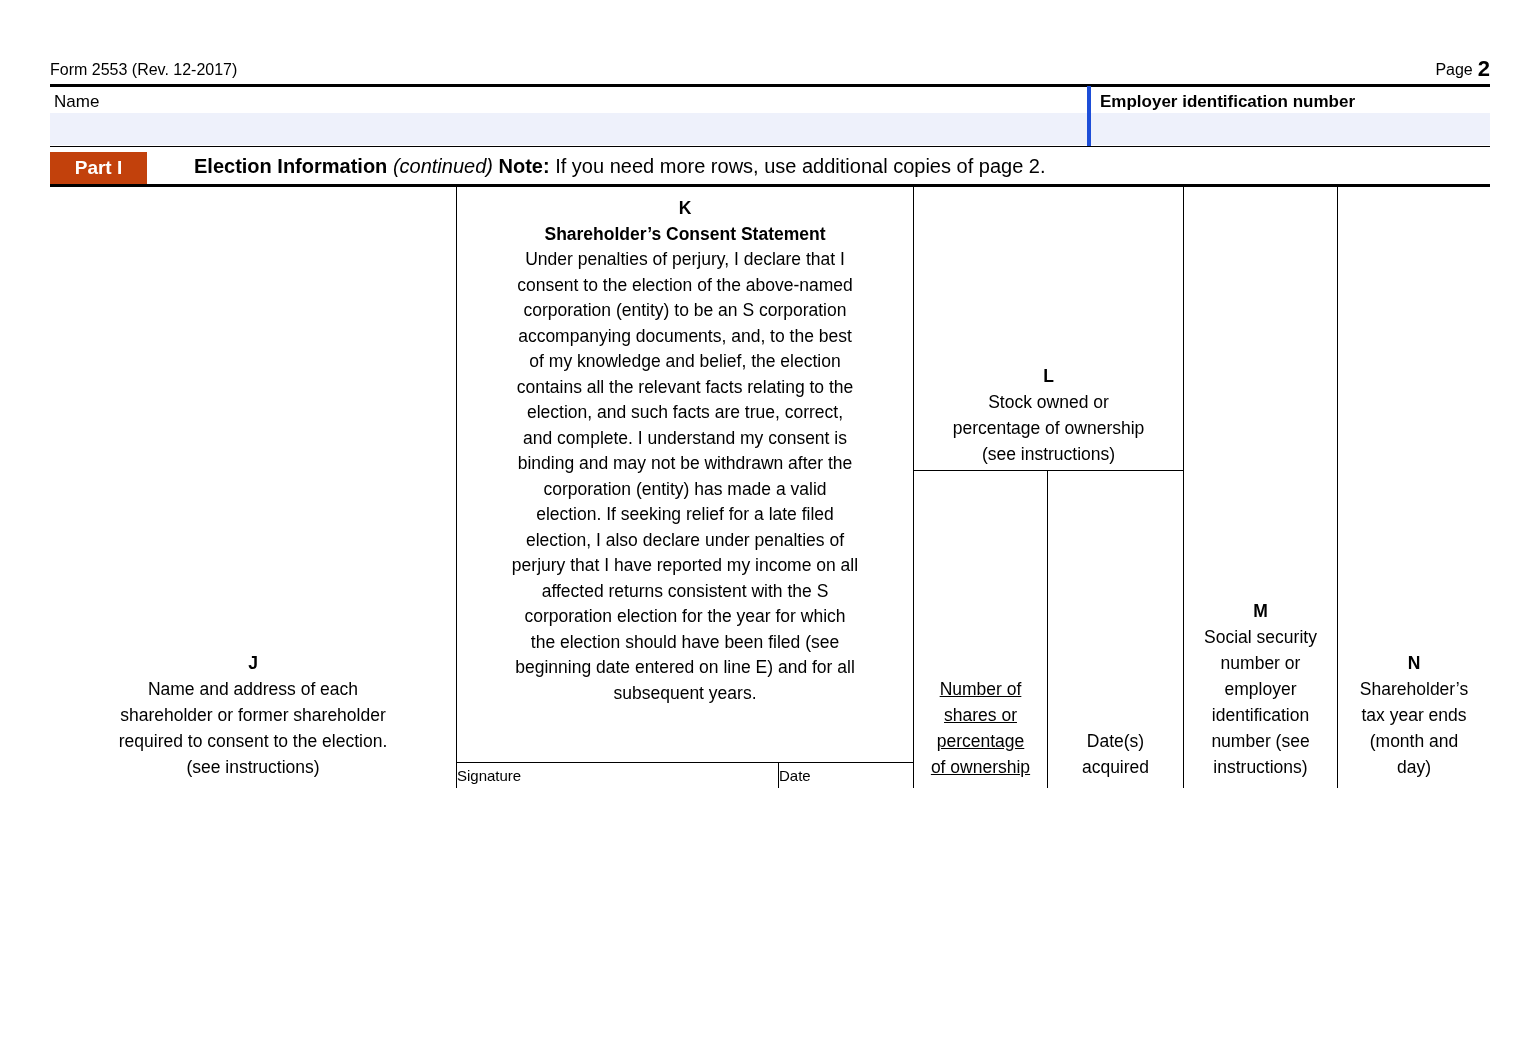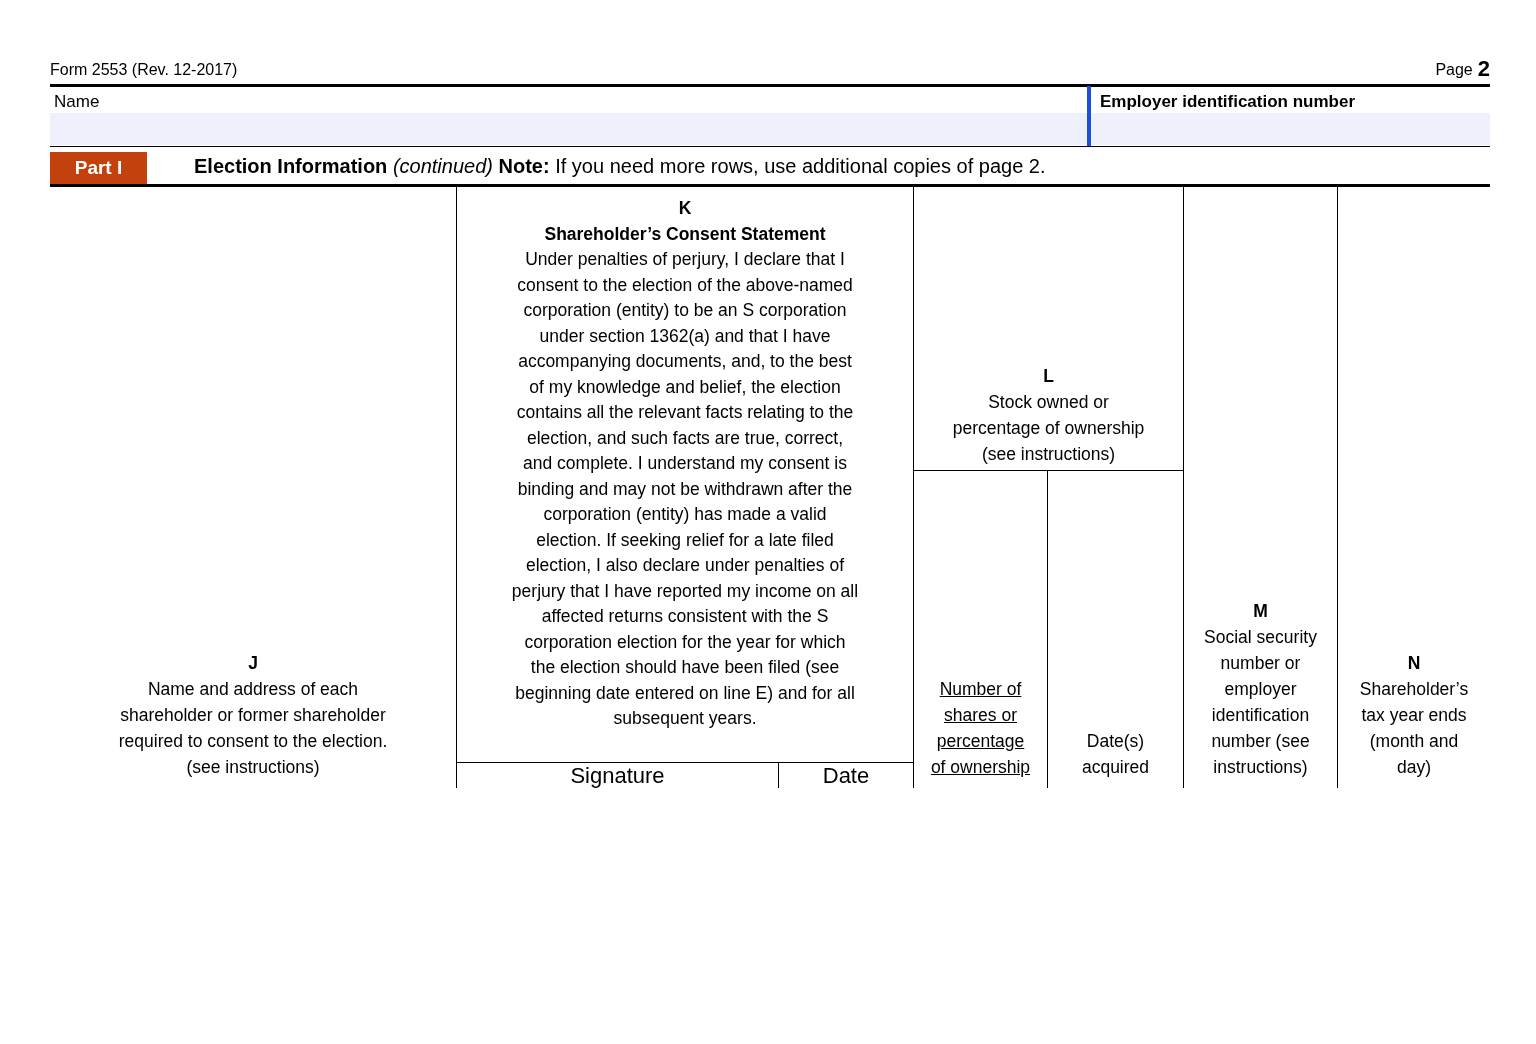--- a/index.html
+++ b/index.html
@@ -43,21 +43,21 @@
 
   .col-head { position:absolute; text-align:center; line-height:26px; }
   .bottom-align { display:flex; flex-direction:column; justify-content:flex-end; padding-bottom:10px; box-sizing:border-box; }
   .head-j { left:0; top:0; width:406px; height:100%; }
   .head-k { left:407px; top:9px; width:456px; line-height:25.5px; }
   .head-l { left:864px; top:176px; width:269px; }
   .head-l-shares { left:864px; top:284px; width:133px; height:319px;text-decoration:underline; }
   .head-l-dates  { left:998px; top:284px; width:135px; height:319px; }
   .head-m { left:1134px; top:0; width:153px; height:100%; }
   .head-n { left:1288px; top:0; width:152px; height:100%; }
-  .sub-label { position:absolute; top:575px; height:28px; line-height:28px; text-align:center; font-size:22px; }
+  .sub-label { position:absolute; top:575px; height:28px; line-height:28px; font-size:15px; }
   .sub-sig  { left:407px; width:321px; }
   .sub-date { left:729px; width:134px; }
 
   
   .tbody { position:absolute; left:50px; top:790px; width:1440px; height:254px; }
   .trow  { position:absolute; left:0; width:100%; background:var(--field-blue);
            border-top:3px solid var(--row-divider-gray); box-sizing:border-box; }
   .trow.r1 { top:0; height:161px; }
   .trow.r2 { top:161px; height:93px; }
   .cell { position:absolute; top:0; height:100%; }
@@ -117,21 +117,20 @@
         </div>
     </div>
 
     <div class="col-head head-k">
       <div class="b">K</div>
       <div class="b">Shareholder’s Consent Statement</div>
       <div>
           <div>Under penalties of perjury, I declare that I</div>
           <div>consent to the election of the above-named</div>
           <div>corporation (entity) to be an S corporation</div>
-          <div>under section 1362(a) and that I have</div>
           <div>accompanying documents, and, to the best</div>
           <div>of my knowledge and belief, the election</div>
           <div>contains all the relevant facts relating to the</div>
           <div>election, and such facts are true, correct,</div>
           <div>and complete. I understand my consent is</div>
           <div>binding and may not be withdrawn after the</div>
           <div>corporation (entity) has made a valid</div>
           <div>election. If seeking relief for a late filed</div>
           <div>election, I also declare under penalties of</div>
           <div>perjury that I have reported my income on all</div>

